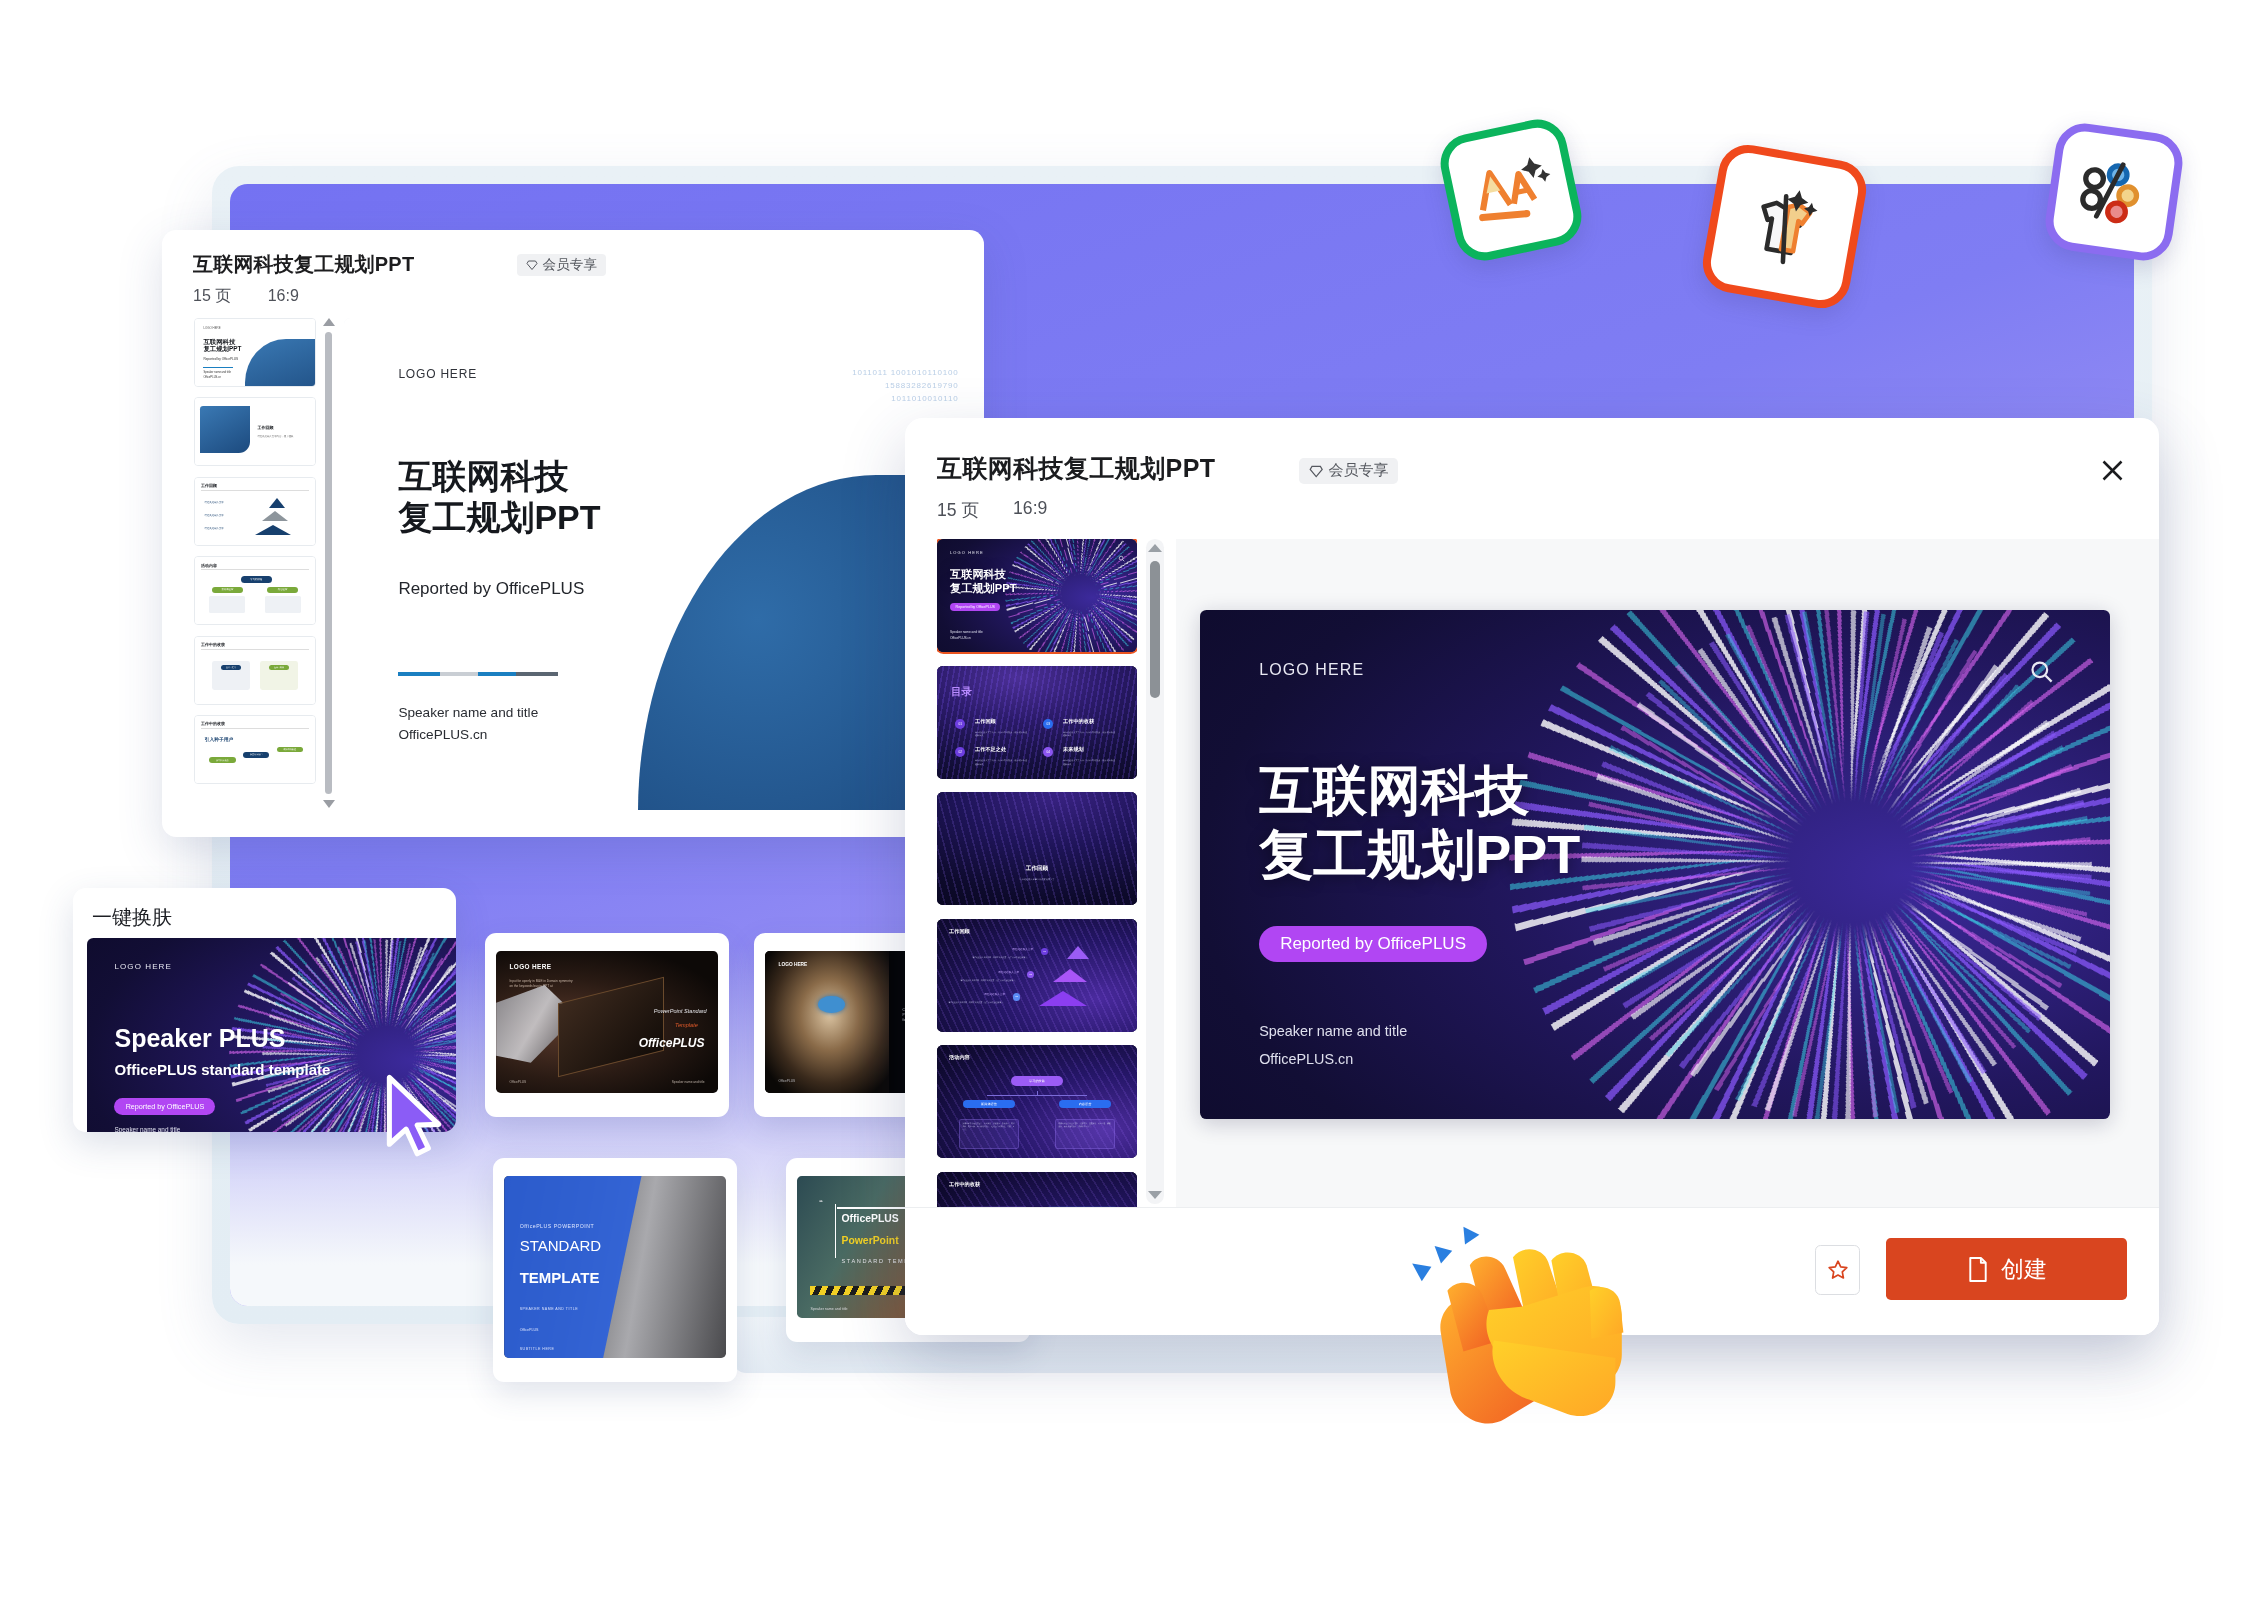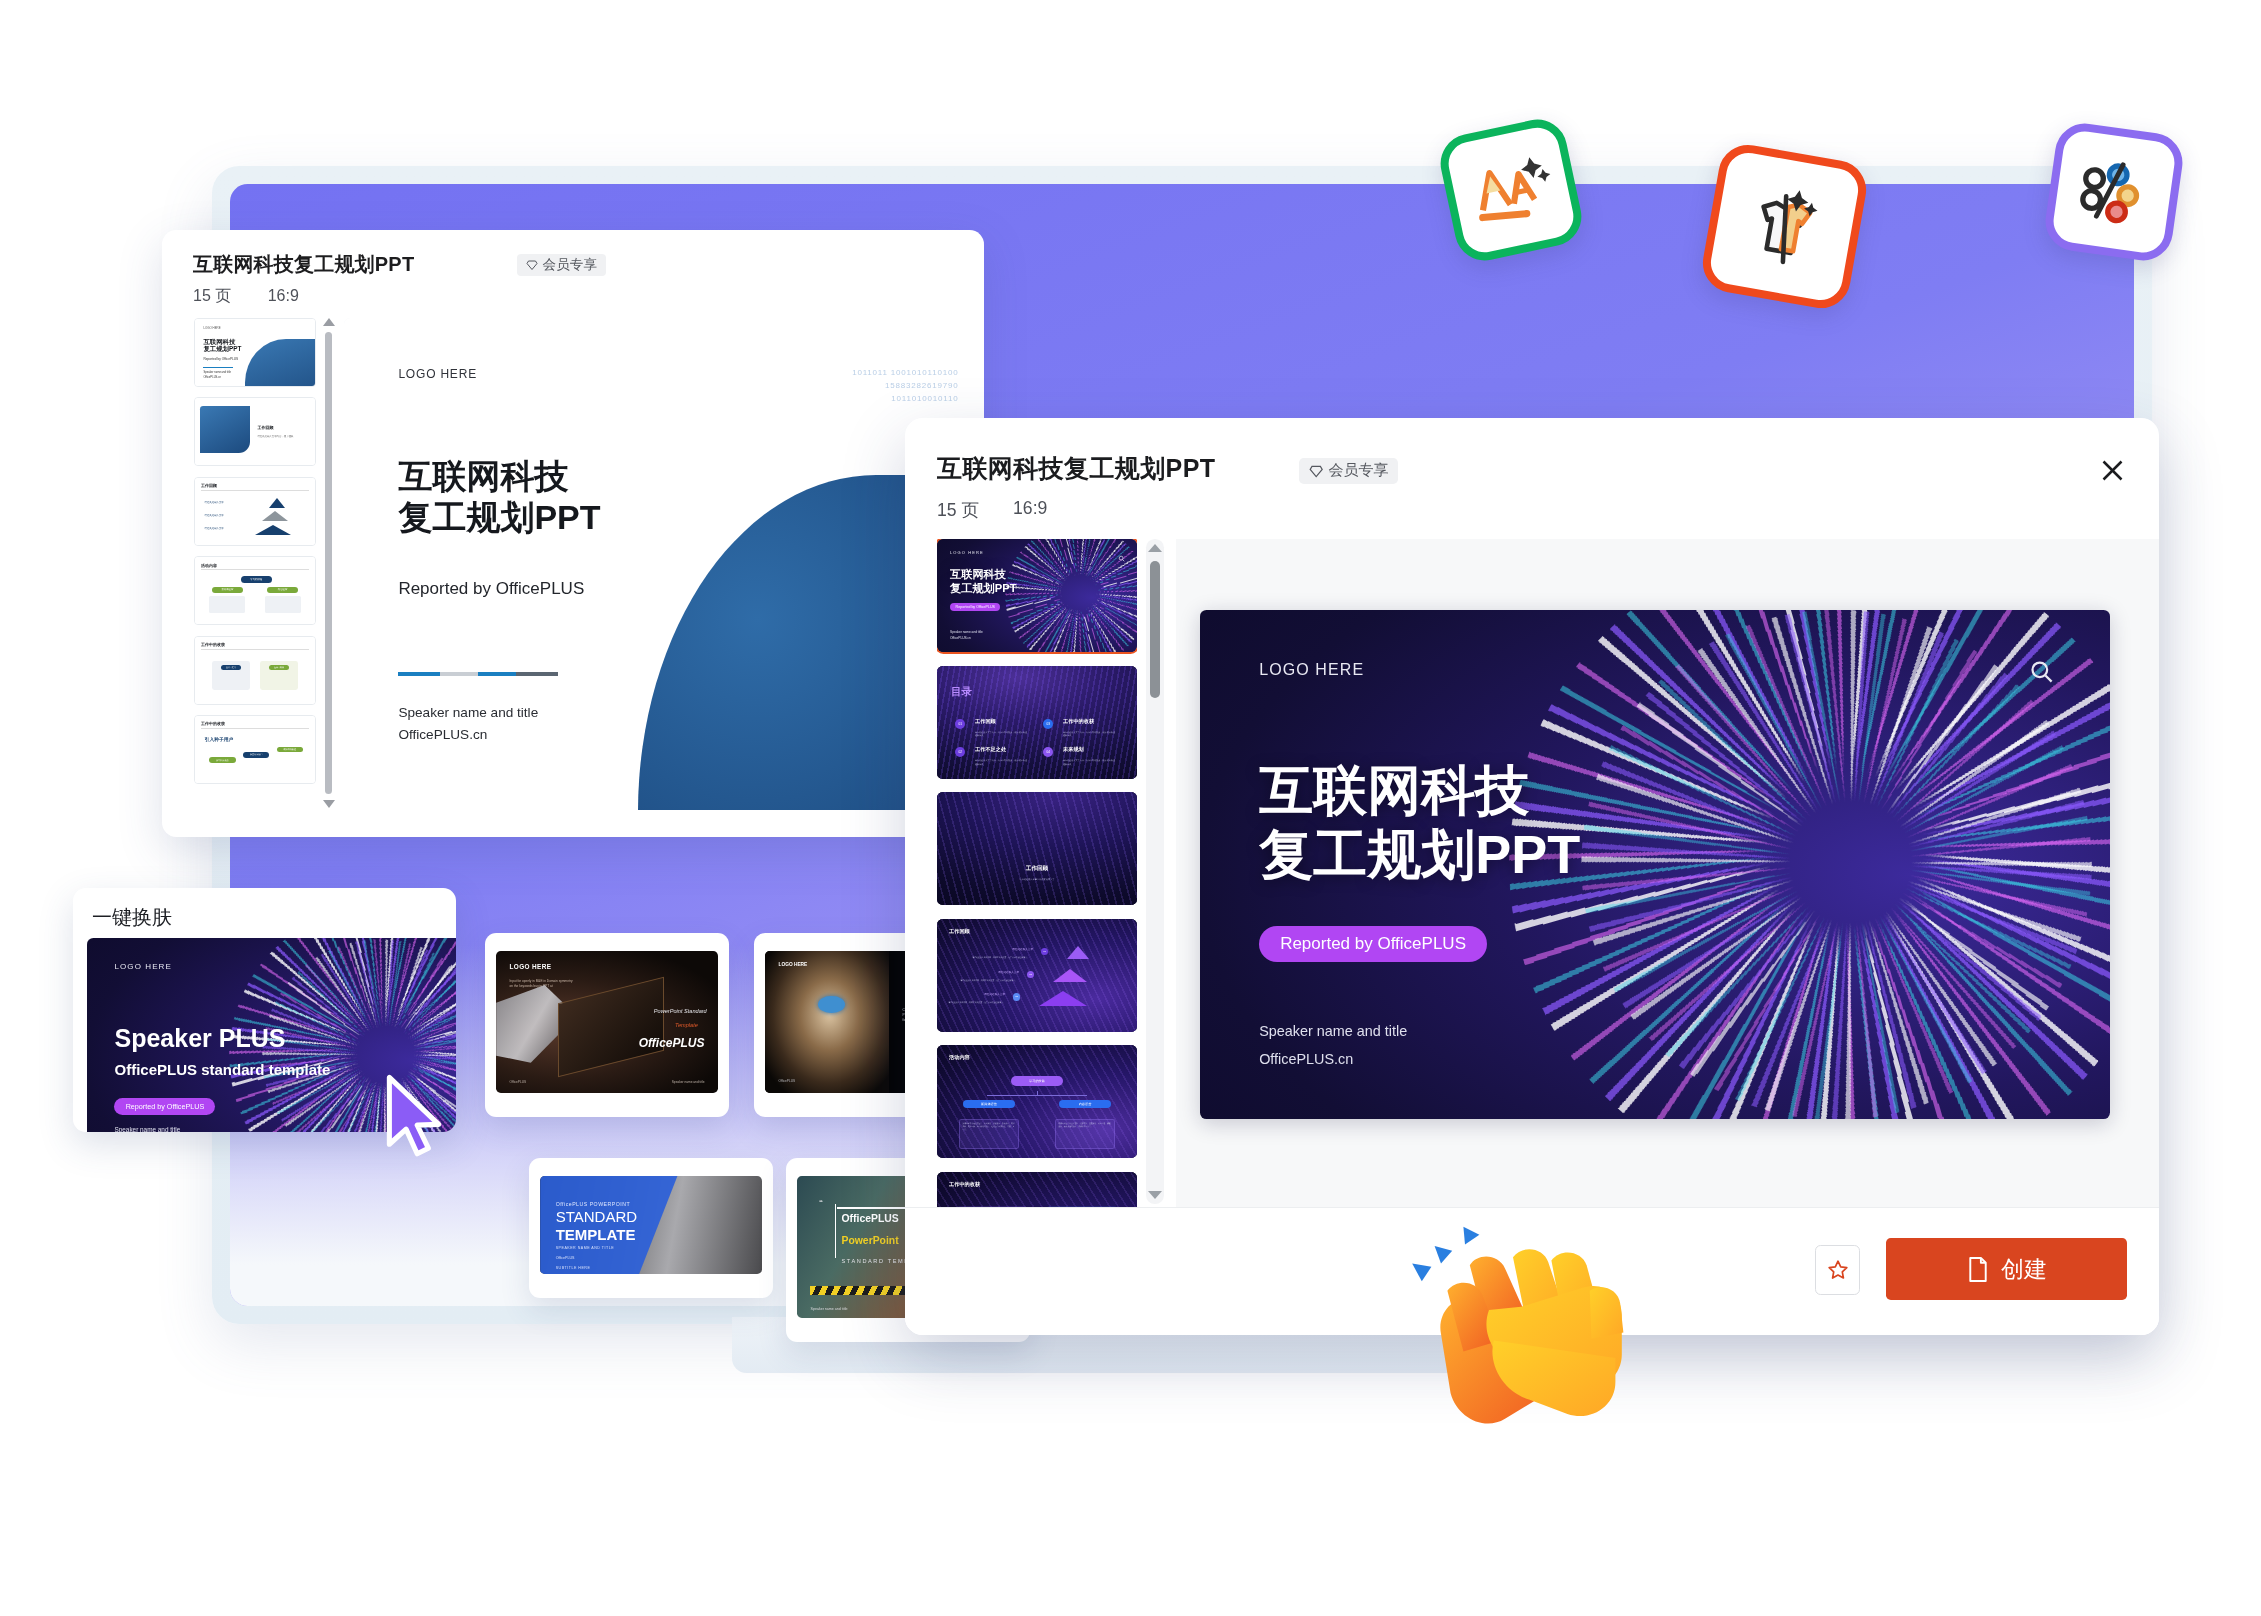--- a/index.html
+++ b/index.html
@@ -326,21 +326,21 @@
       <div style="position:absolute;left:0;top:0;width:56%;height:100%;
            background:radial-gradient(ellipse at 52% 45%, #d9c2a0 0%, #8a6b49 32%, #3a2a1c 62%, #0a0806 85%);"></div>
       <div style="position:absolute;left:24%;top:32%;width:12%;height:12%;border-radius:50%;background:#3f8fd0;box-shadow:0 0 4.8px #2e6fa8;"></div>
       <div style="position:absolute;left:56%;top:0;width:44%;height:100%;background:linear-gradient(90deg,rgba(0,0,0,.45),#000);"></div>
       <div style="position:absolute;left:6%;top:8%;font-size:4.8px;color:#fff;font-weight:700;">LOGO HERE</div>
       <div style="position:absolute;left:62%;top:40%;font-size:3.2px;color:#cfcfd4;line-height:1.7;">Choose color matters<br>PPT recent parameters<br>for change</div>
       <div style="position:absolute;left:6%;bottom:7%;font-size:3.2px;color:#b9b9bd;">OfficePLUS</div>
     </div>
   </div>
 
-  <div class="tpl-card" style="left:529px; top:1158px; width:244px; height:140px;">
+  <div class="tpl-card" style="left:493px; top:1158px; width:244px; height:224px;">
     <div class="tc-slide" style="background:linear-gradient(100deg,#2b2b2d 0%, #6a6a6d 35%, #a9a9ad 60%, #4a4a4d 100%);">
       <div style="position:absolute;left:0;top:0;width:62%;height:100%;background:#2b5fd9;opacity:.92;clip-path:polygon(0 0,100% 0,72% 100%,0 100%);"></div>
       <div style="position:absolute;left:7%;top:26%;font-size:5.2px;color:#dfe7ff;letter-spacing:0.5px;">OfficePLUS  POWERPOINT</div>
       <div style="position:absolute;left:7%;top:34%;font-size:15px;color:#fff;line-height:1.05;">STANDARD</div>
       <div style="position:absolute;left:7%;top:52%;font-size:15px;color:#fff;font-weight:800;line-height:1.05;">TEMPLATE</div>
       <div style="position:absolute;left:7%;top:72%;font-size:3.6px;color:#d7e0fb;letter-spacing:0.5px;">SPEAKER NAME AND TITLE</div>
       <div style="position:absolute;left:7%;bottom:14%;font-size:3.6px;color:#d7e0fb;">OfficePLUS</div>
       <div style="position:absolute;left:7%;bottom:4%;font-size:3.6px;color:#d7e0fb;letter-spacing:0.5px;">SUBTITLE HERE</div>
     </div>
   </div>

